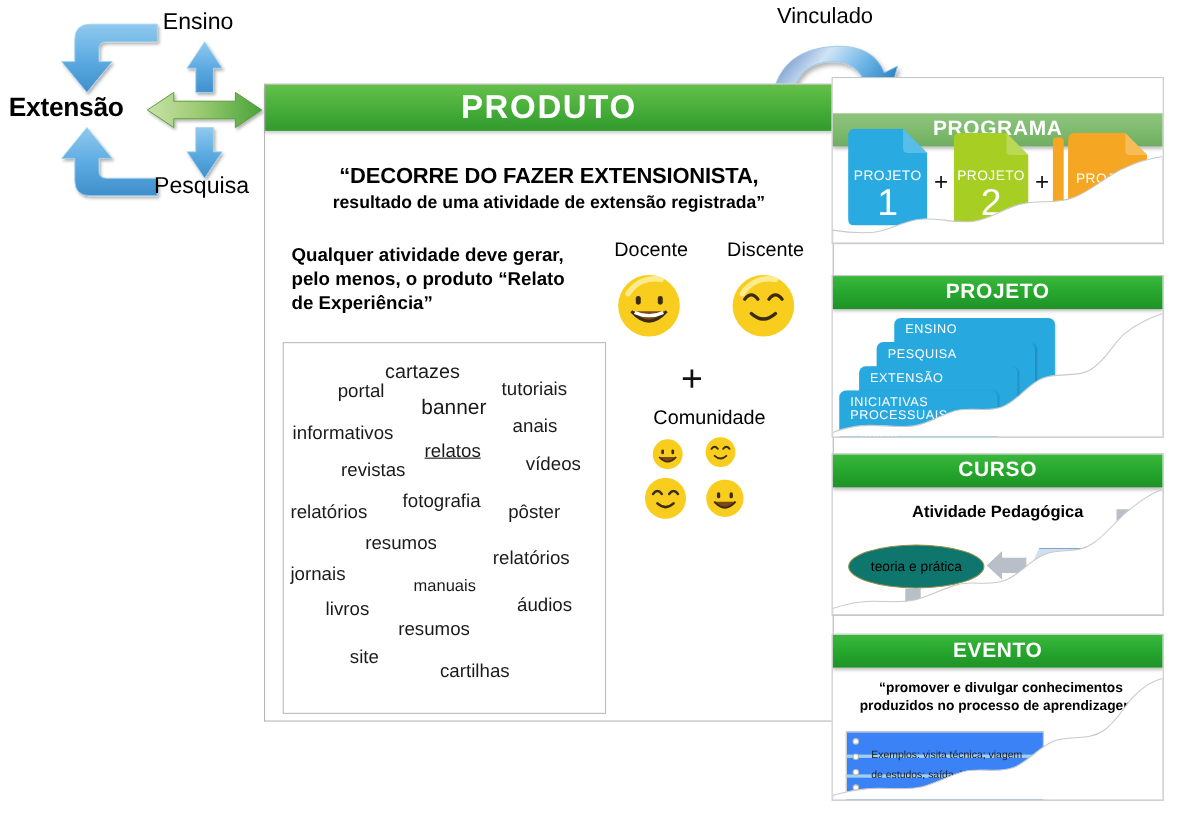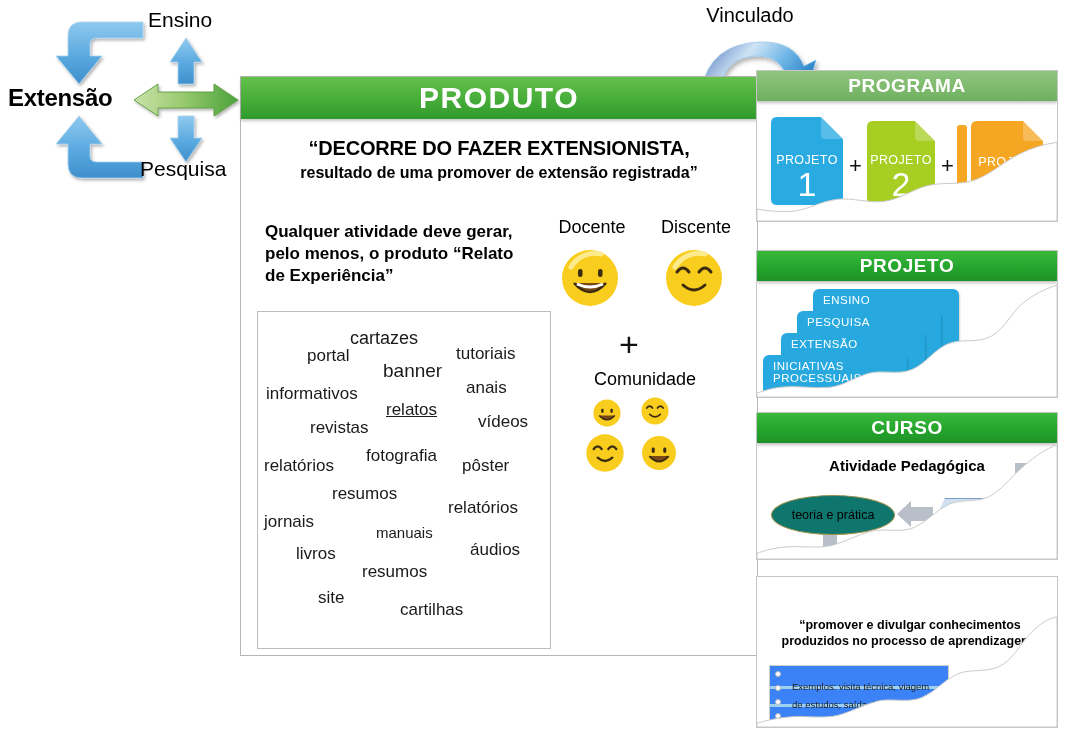--- a/index.html
+++ b/index.html
@@ -36,21 +36,21 @@
     background:#fff; border:1px solid #b6b6b6;
   }
   #produto-header {
     position:absolute; left:0px; top:0px; width:516px; height:42px;
     background:linear-gradient(to bottom, #63c04a 0%, #4cb03c 45%, #2f9b2c 100%);
     color:#fff; font-size:30px; font-weight:bold; letter-spacing:1.5px;
     display:flex; align-items:center; justify-content:center;
     box-shadow:0 2px 3px rgba(0,0,0,0.22);
   }
   #produto-quote {
-    position:absolute; left:10px; top:60px; width:496px;
+    position:absolute; left:10px; top:72px; width:496px;
     text-align:center;
   }
   #produto-quote .q1 { font-size:20px; font-weight:bold; letter-spacing:-0.2px; line-height:1.18; }
   #produto-quote .q2 { font-size:16px; font-weight:bold; line-height:1.3; margin-top:2px; }
 
   #produto-note {
     position:absolute; left:24px; top:144px; width:264px;
     font-size:17px; font-weight:bold; line-height:1.28;
   }
 
@@ -80,21 +80,21 @@
 
   
   .rpanel { position:absolute; background:#fff; border:1px solid #c6c6c6; overflow:hidden; }
   .rhead {
     position:absolute; left:0; top:0; height:30px; width:100%;
     color:#fff; font-weight:bold; font-size:19px; letter-spacing:0.6px;
     display:flex; align-items:center; justify-content:center;
     box-shadow:0 2px 3px rgba(0,0,0,0.25);
   }
   .rhead.vivid { background:linear-gradient(to bottom,#3ab83c 0%, #24a32c 60%, #1f9227 100%); }
-  .rhead.muted { background:linear-gradient(to bottom,#8fc47e 0%, #7cb96c 60%, #6fae60 100%); }
+  .rhead.muted { background:linear-gradient(to bottom,#8fc47e 0%, #7cb96c 60%, #6fae60 100%);margin-top:32px; }
   .rbody { position:absolute; left:0; top:30px; width:100%; bottom:0; }
 
   
   .torn { position:absolute; left:0; top:0; width:100%; height:100%; pointer-events:none; }
 
   
   .folder { position:absolute; }
   .folder .lbl {
     position:absolute; left:0; width:100%; text-align:center; color:#fff;
     font-size:12.5px; letter-spacing:0.4px;
@@ -214,21 +214,21 @@
     <g filter="url(#curvesh)">
       <path d="M22,66 Q30,22 80,20 Q114,19 124,44 L136,38 L126,76 L92,56 L105,50 Q96,33 76,34 Q44,35 40,68 Z" fill="url(#gcurve)" stroke="#9cc6e8" stroke-width="0.8"></path>
     </g>
   </svg>
 
   <div id="produto-panel">
     <div id="produto-header">PRODUTO</div>
 
     <div id="produto-quote">
       <div class="q1">“DECORRE DO FAZER EXTENSIONISTA,</div>
-      <div class="q2">resultado de uma promover de extensão registrada”</div>
+      <div class="q2">resultado de uma atividade de extensão registrada”</div>
     </div>
 
     <div id="produto-note">Qualquer atividade deve gerar, pelo menos, o produto “Relato de Experiência”</div>
 
     <div id="wordcloud-box">
         <span class="cloud-word" style="left: 10px; top: 34px; font-size: 17px; margin-left: 39px;">portal</span>
         <span class="cloud-word" style="left: 92px; top: 16px; font-size: 18px;">cartazes</span>
         <span class="cloud-word" style="left: 198px; top: 32px; font-size: 17px;">tutoriais</span>
         <span class="cloud-word" style="left: 125px; top: 48px; font-size: 19px;">banner</span>
         <span class="cloud-word" style="left: 8px; top: 72px; font-size: 17px;">informativos</span>
@@ -412,20 +412,21 @@
 
       <svg class="torn" viewBox="0 0 302 118" preserveAspectRatio="none">
         <path d="M302,2 C290,6 280,14 270,22 C258,32 250,44 238,52 C224,62 208,56 194,62
                  C180,68 172,80 158,86 C144,92 128,86 114,90 C100,94 90,100 76,104
                  C60,108 42,104 26,106 C16,107 6,110 0,112 L0,118 L302,118 Z" fill="#ffffff" stroke="#c9c9c9" stroke-width="1"></path>
       </svg>
     </div>
   </div>
 
   <div class="rpanel" id="evento-panel" style="left:756px; top:576px; width:302px; height:152px;">
+    <div class="rhead vivid">EVENTO</div>
     <div class="rbody">
 
       <div id="evento-quote">“promover e divulgar conhecimentos produzidos no processo de aprendizagem”</div>
 
       <div id="notepad">
         <div class="rule" style="top:20px;"></div>
         <div class="rule" style="top:38px;"></div>
         <div class="rule" style="top:56px;"></div>
 
         <div class="hole" style="top:5px;"></div>

